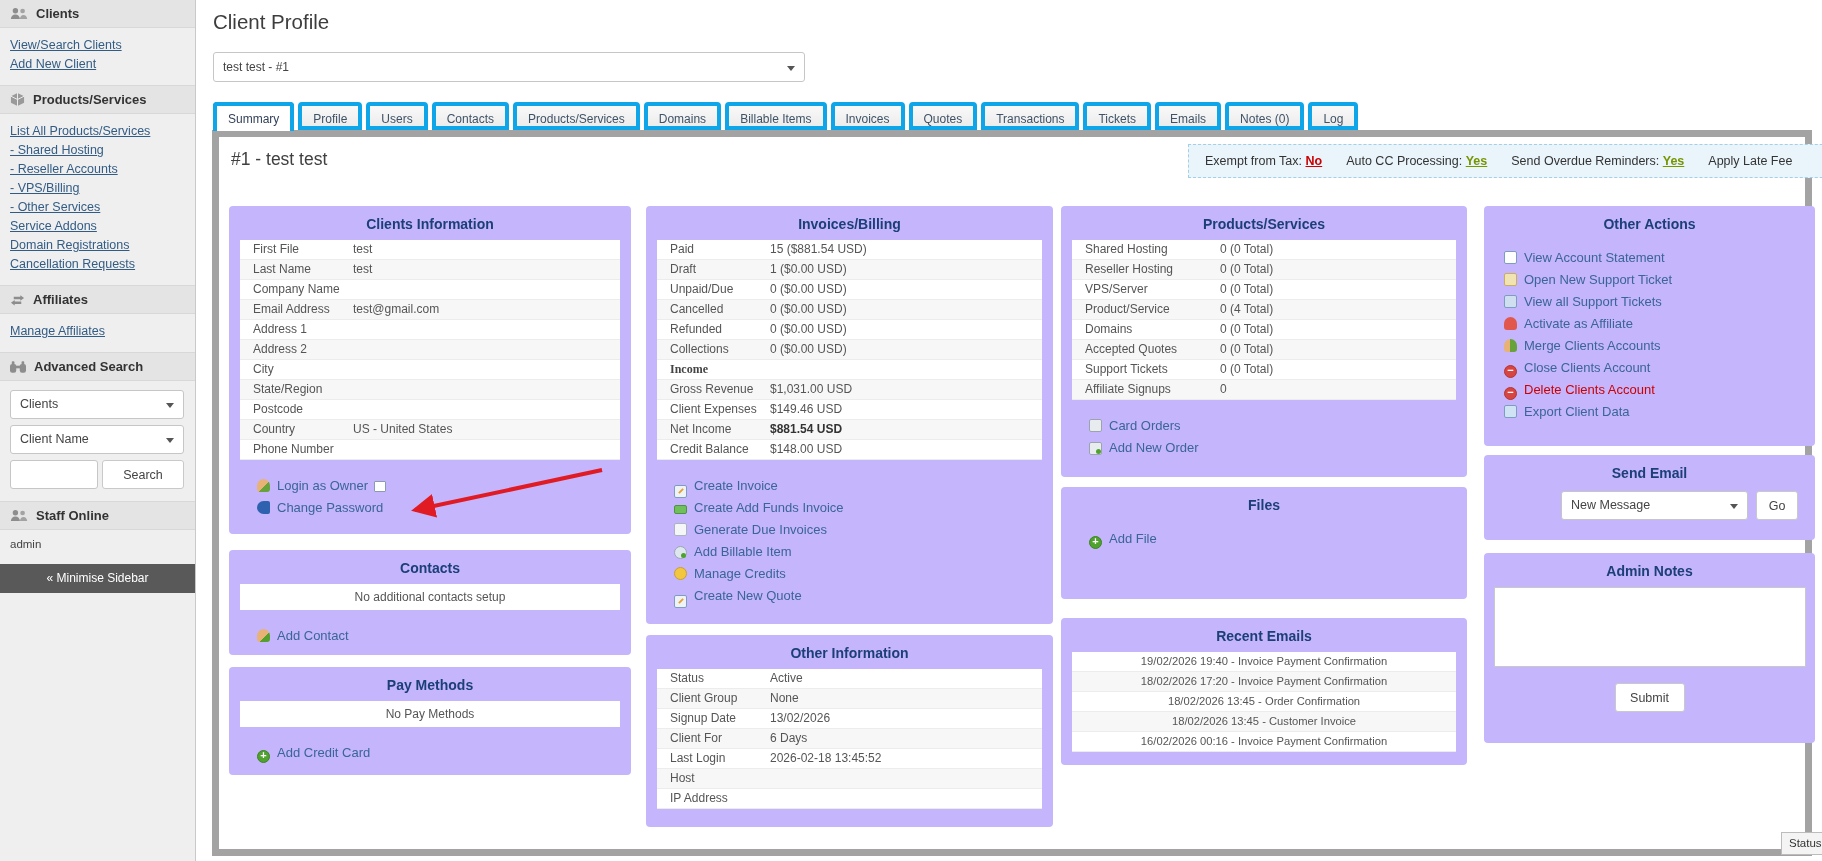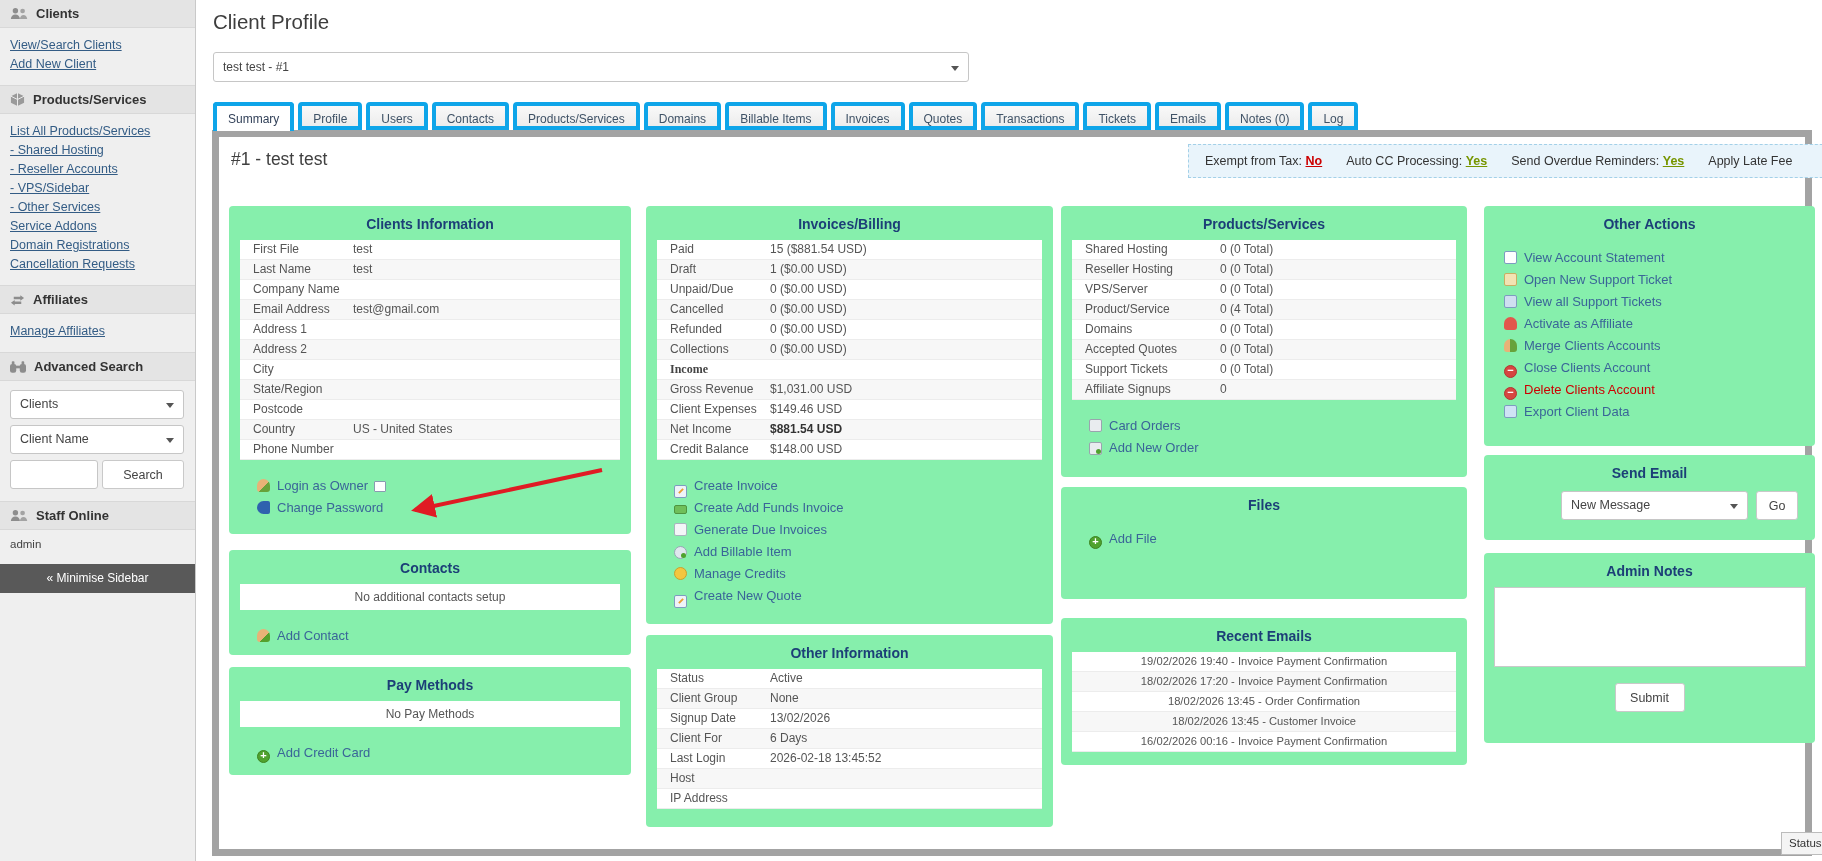--- a/index.html
+++ b/index.html
@@ -20,40 +20,40 @@
   .adv-body .selwrap { width:174px; margin-bottom:6px; }
   .adv-row { display:flex; gap:4px; }
   .adv-row input { width:88px; height:29px; border:1px solid #c6c6c6; border-radius:3px; background:#fff; padding:0 6px; font-size:12px; }
   .btn { background:#fff; border:1px solid #c9c9c9; border-radius:3px; color:#444; font-size:12.5px; font-family:inherit; cursor:pointer; }
   .adv-row .btn { width:82px; height:29px; }
   .staff-body { padding:8px 10px 14px 10px; font-size:11.5px; color:#444; }
   .minimise { background:#595959; color:#fff; font-size:12px; height:29px; line-height:29px; text-align:center; cursor:pointer; }
 
   
   .page-title { position:absolute; left:213px; top:10px; font-size:20.5px; font-weight:400; color:#3d3d3d; }
-  .client-select { position:absolute; left:213px; top:52px; width:756px; height:30px; }
+  .client-select { position:absolute; left:213px; top:52px; width:592px; height:30px; }
   .client-select .seltext { top:7px; font-size:12px; }
   .client-select .caret { top:13px; }
 
   
   .tabs { position:absolute; left:213px; top:102px; display:flex; list-style:none; z-index:5; }
   .tab { height:28px; line-height:26px; padding:0 11px; margin-right:4px; background:linear-gradient(#f9f9f9,#ececec); border:4px solid #0ea5e9; border-radius:4px 4px 0 0; font-size:12px; color:#3f5266; cursor:pointer; white-space:nowrap; }
   .tab.active { height:29px; background:#fff; border-bottom:none; color:#33425a; }
 
   
   .content-box { position:absolute; left:212px; top:130px; width:1600px; height:726px; background:#fff; border:7px solid #a3a3a3; }
   .client-heading { position:absolute; left:12px; top:12px; font-size:17.5px; font-weight:400; color:#404040; }
   .flagbar { position:absolute; left:969px; top:7px; width:690px; height:34px; line-height:32px; background:#e9f4fb; border:1px dashed #a3d0e8; padding:0 16px; font-size:12.5px; color:#333; white-space:nowrap; overflow:hidden; }
   .flag { margin-right:24px; }
   .flag b { text-decoration:underline; }
   .flag-red b { color:#cc0000; }
   .flag-green b { color:#779500; }
 
   
-  .panel { position:absolute; background:#86efac; border-radius:4px; }
+  .panel { position:absolute; background:#c4b5fd; border-radius:4px; }
   .panel-title { padding-top:10px; text-align:center; font-size:14px; font-weight:bold; color:#1c3f77; }
   .ptable { margin:8px 11px 0 11px; background:#fff; }
   .prow { display:flex; height:20px; line-height:19px; border-bottom:1px solid #ececec; padding-left:13px; font-size:12px; color:#555; background:#fff; }
   .prow:nth-of-type(even) { background:#f7f7f7; }
   .plabel { width:100px; flex:0 0 auto; }
   .ptable-wide .plabel { width:135px; }
   .prow.bold .plabel { font-weight:bold; color:#444;font-family:Liberation Serif, serif; }
   .prow.boldval .pvalue { font-weight:bold; color:#333; }
   .plinks { margin:14px 0 0 28px; }
   .plinks-tight { margin-left:20px; }
@@ -129,21 +129,21 @@
           <path d="M8 1l7 3.5v7L8 15 1 11.5v-7z" fill="#9a9a9a"></path>
           <path d="M8 1v7M1 4.5l7 3.5 7-3.5M8 8v7" stroke="#efefef" stroke-width="1" fill="none"></path>
         </svg>
       <span>Products/Services</span>
     </div>
     <div class="sb-links">
 
     <a>List All Products/Services</a>
         <a>- Shared Hosting</a>
         <a>- Reseller Accounts</a>
-        <a>- VPS/Sidebar</a>
+        <a>- VPS/Billing</a>
         <a>- Other Services</a>
         <a>Service Addons</a>
         <a>Domain Registrations</a>
         <a>Cancellation Requests</a>
       </div>
 
     <div class="sb-head">
       <svg width="15" height="12" viewBox="0 0 16 12" fill="#8d8d8d">
           <path d="M4 3h7V1l4 3.5L11 8V6H4zM12 9H5v-2L1 10.5 5 14v-2h7z" transform="scale(1,0.85)"></path>
         </svg>

